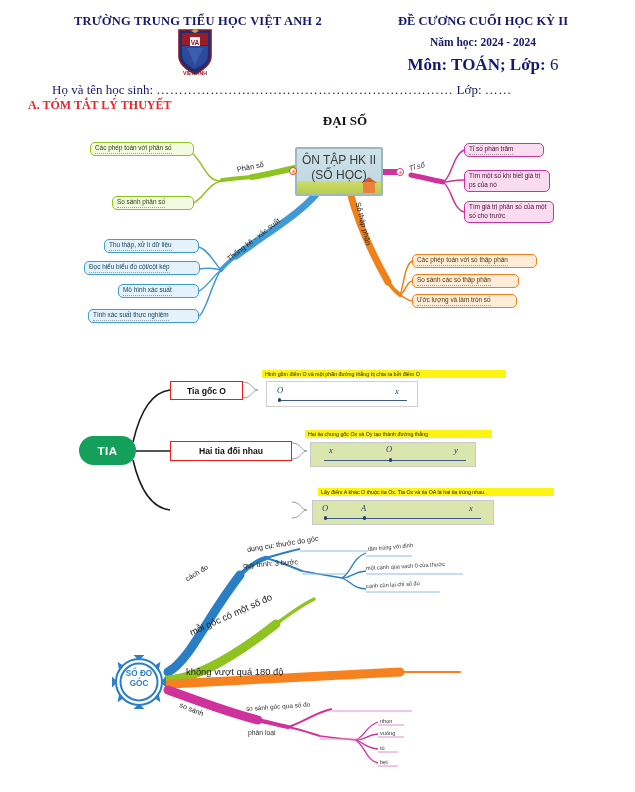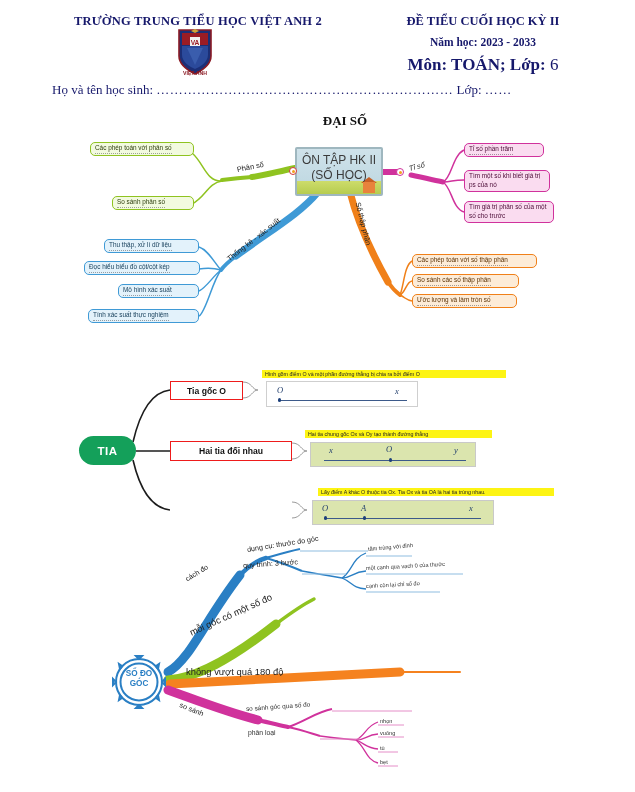--- a/index.html
+++ b/index.html
@@ -118,35 +118,36 @@
         <rect x="17" y="11" width="10" height="9" fill="#f2f2f2"></rect>
         <text x="22" y="18.6" font-size="6.6" font-weight="bold" fill="#9b1c25" text-anchor="middle" font-family="Liberation Sans, sans-serif">VA</text>
         <path d="M9 20 h26 v9 c0 7 -8 12 -13 14 c-5 -2 -13 -7 -13 -14 z" fill="#2b4a9b"></path>
         <path d="M14 22 l16 0 l-8 17 z" fill="#4a6fc0" opacity=".5"></path>
         <path d="M22 3 l4 2 l-4 2 l-4 -2 z" fill="#d0a63a"></path>
         <text x="22" y="48.5" font-size="5.2" font-weight="bold" fill="#8a1a24" text-anchor="middle" font-family="Liberation Sans, sans-serif">VIỆT ANH</text>
       </svg>
     </div>
 
     <div class="right-head">
-      <div class="rh1">ĐỀ TIỂU CUỐI HỌC KỲ II</div>
-      <div class="rh2">Năm học: 2023 - 2033</div>
+      <div class="rh1">ĐỀ CƯƠNG CUỐI HỌC KỲ II</div>
+      <div class="rh2">Năm học: 2024 - 2024</div>
       <div class="rh3">
         <span>Môn: TOÁN; Lớp:</span>
         <span class="lop-val">6</span>
       </div>
     </div>
 
     <div class="namerow">
       <span>Họ và tên học sinh:</span>
       <span class="dots">…………………………………………………………</span>
       <span>Lớp:</span>
       <span class="dots">……</span>
     </div>
 
+    <div class="sec-a">A. TÓM TẮT LÝ THUYẾT</div>
   </div>
 
   <div class="map-title" id="title-daiso">ĐẠI SỐ</div>
 
   <svg class="overlay">
 
     <path d="M295 168 C 276 172 262 176 252 177" stroke="#8fc320" stroke-width="6" fill="none" stroke-linecap="round"></path>
     <path d="M252 177 C 238 178 230 179 222 180" stroke="#8fc320" stroke-width="4" fill="none" stroke-linecap="round"></path>
     <path d="M222 181 C 206 182 204 163 192 153" stroke="#8fc320" stroke-width="1.5" fill="none"></path>
     <path d="M222 181 C 208 183 205 198 192 204" stroke="#8fc320" stroke-width="1.5" fill="none"></path>

